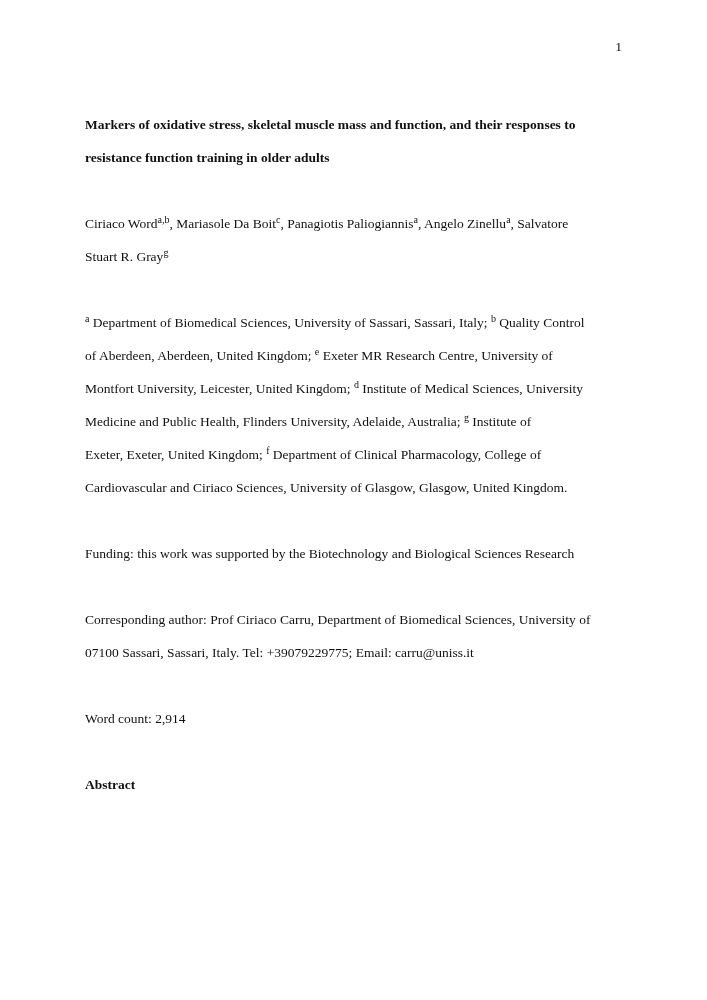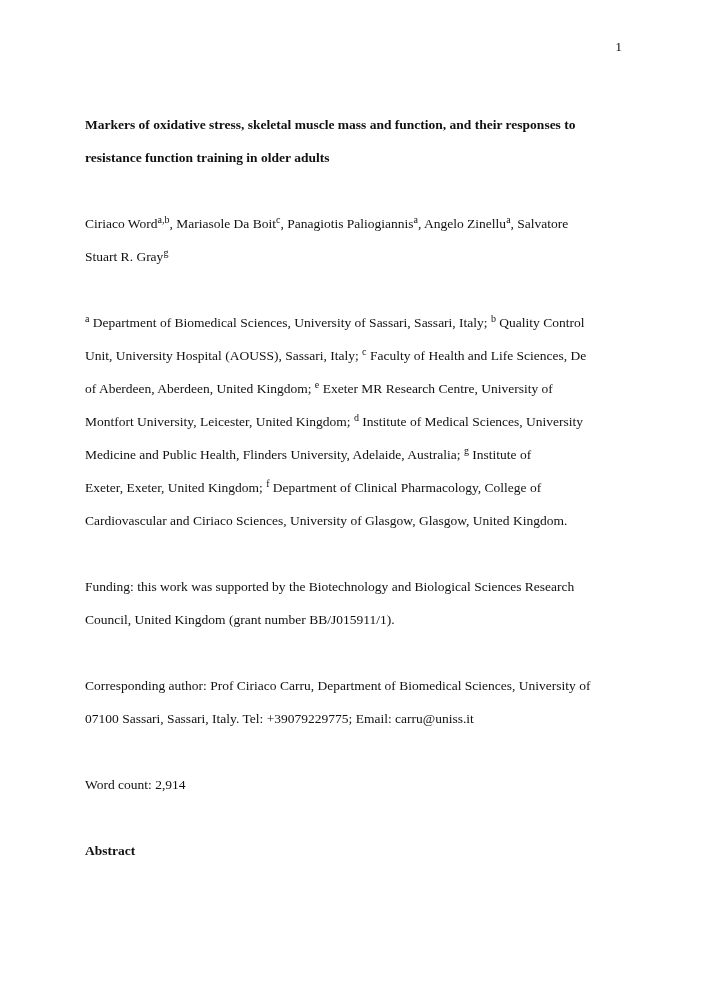--- a/index.html
+++ b/index.html
@@ -60,31 +60,29 @@
         <div class="line"><span>resistance function training in older adults</span></div>
       </div>
 
     <div class="para">
         <div class="line"><span>Ciriaco Word</span><sup>a,b</sup><span>, Mariasole Da Boit</span><sup>c</sup><span>, Panagiotis Paliogiannis</span><sup>a</sup><span>, Angelo Zinellu</span><sup>a</sup><span>, Salvatore</span></div>
         <div class="line"><span>Stuart R. Gray</span><sup>g</sup></div>
       </div>
 
     <div class="para">
         <div class="line"><sup>a</sup><span> Department of Biomedical Sciences, University of Sassari, Sassari, Italy; </span><sup>b</sup><span> Quality Control</span></div>
-        <div class="line"><span>Unit, University Hospital (AOUSS), Sassari, Italy; </span><sup>c</sup><span> Faculty of Health and Life Sciences, De</span></div>
         <div class="line"><span>of Aberdeen, Aberdeen, United Kingdom; </span><sup>e</sup><span> Exeter MR Research Centre, University of</span></div>
         <div class="line"><span>Montfort University, Leicester, United Kingdom; </span><sup>d</sup><span> Institute of Medical Sciences, University</span></div>
         <div class="line"><span>Medicine and Public Health, Flinders University, Adelaide, Australia; </span><sup>g</sup><span> Institute of</span></div>
         <div class="line"><span>Exeter, Exeter, United Kingdom; </span><sup>f</sup><span> Department of Clinical Pharmacology, College of</span></div>
         <div class="line"><span>Cardiovascular and Ciriaco Sciences, University of Glasgow, Glasgow, United Kingdom.</span></div>
       </div>
 
     <div class="para">
         <div class="line"><span>Funding: this work was supported by the Biotechnology and Biological Sciences Research</span></div>
-        <div class="line"><span>Council, United Kingdom (grant number BB/J015911/1).</span></div>
       </div>
 
     <div class="para">
         <div class="line"><span>Corresponding author: Prof Ciriaco Carru, Department of Biomedical Sciences, University of</span></div>
         <div class="line"><span>07100 Sassari, Sassari, Italy. Tel: +39079229775; Email: carru@uniss.it</span></div>
       </div>
 
     <div class="para">
         <div class="line"><span>Word count: 2,914</span></div>
       </div>

